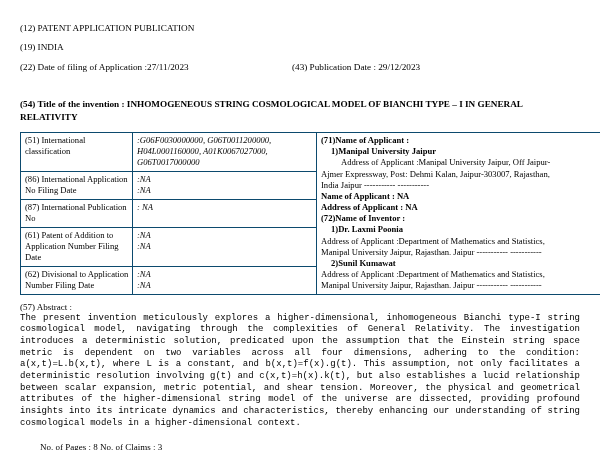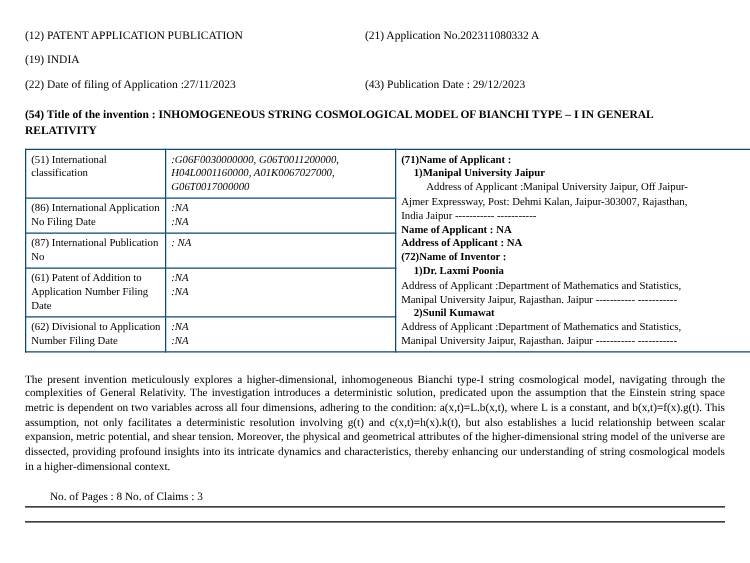--- a/index.html
+++ b/index.html
@@ -30,21 +30,21 @@
   .row-top .left {
     width: 272px;
     flex: 0 0 272px;
   }
   .row-top .right {
     flex: 1;
   }
   .spacer-6 { height: 7px; }
 
   .title-block {
-    margin-top: 12px;
+    margin-top: 25px;
     font-size: 9.2px;
     line-height: 1.35;
     font-weight: bold;
   }
 
   table.main {
     margin-top: 9px;
     border-collapse: collapse;
     width: 560px;
     table-layout: fixed;
@@ -70,25 +70,26 @@
     line-height: 1.30;
   }
   .right-col .indent1 { padding-left: 10px; }
   .right-col .indent2 { padding-left: 20px; }
 
   .abstract-label {
     margin-top: 7px;
     font-size: 9px;
   }
   .abstract-body {
-    margin-top: 16px;
+    margin-top: 1px;
     font-size: 9px;
     line-height: 1.30;
     text-align: justify;
     width: 560px;
+    font-family: Liberation Mono, monospace;
   }
   .footer-note {
     margin-top: 13px;
     font-size: 9px;
     margin-left: 20px;
   }
   .rule {
     width: 560px;
     border-top: 1px solid #000000;
     margin-top: 3px;
@@ -99,21 +100,20 @@
     margin-top: 11px;
   }
 </style>
 </head>
 <body>
 
 <div class="page">
 
   <div class="row-top">
     <div class="left">(12) PATENT APPLICATION PUBLICATION</div>
-    <div class="right">(21) Application No.202311080332 A</div>
   </div>
 
   <div class="spacer-6"></div>
 
   <div class="row-top">
     <div class="left">(19) INDIA</div>
     <div class="right"></div>
   </div>
 
   <div class="spacer-6"></div>
@@ -193,19 +193,20 @@
         <span class="cell-wrap">(62) Divisional to Application Number Filing Date</span>
       </td>
       <td class="c2 cell-lines">
         <div>:NA</div>
         <div>:NA</div>
       </td>
     </tr>
   </tbody>
     </table>
 
+  <div class="abstract-label">(57) Abstract :</div>
   <div class="abstract-body">The present invention meticulously explores a higher-dimensional, inhomogeneous Bianchi type-I string cosmological model, navigating through the complexities of General Relativity. The investigation introduces a deterministic solution, predicated upon the assumption that the Einstein string space metric is dependent on two variables across all four dimensions, adhering to the condition: a(x,t)=L.b(x,t), where L is a constant, and b(x,t)=f(x).g(t). This assumption, not only facilitates a deterministic resolution involving g(t) and c(x,t)=h(x).k(t), but also establishes a lucid relationship between scalar expansion, metric potential, and shear tension. Moreover, the physical and geometrical attributes of the higher-dimensional string model of the universe are dissected, providing profound insights into its intricate dynamics and characteristics, thereby enhancing our understanding of string cosmological models in a higher-dimensional context.</div>
 
   <div class="footer-note">No. of Pages : 8 No. of Claims : 3</div>
   <div class="rule"></div>
   <div class="rule2"></div>
 
 </div>
 
 </body></html>

